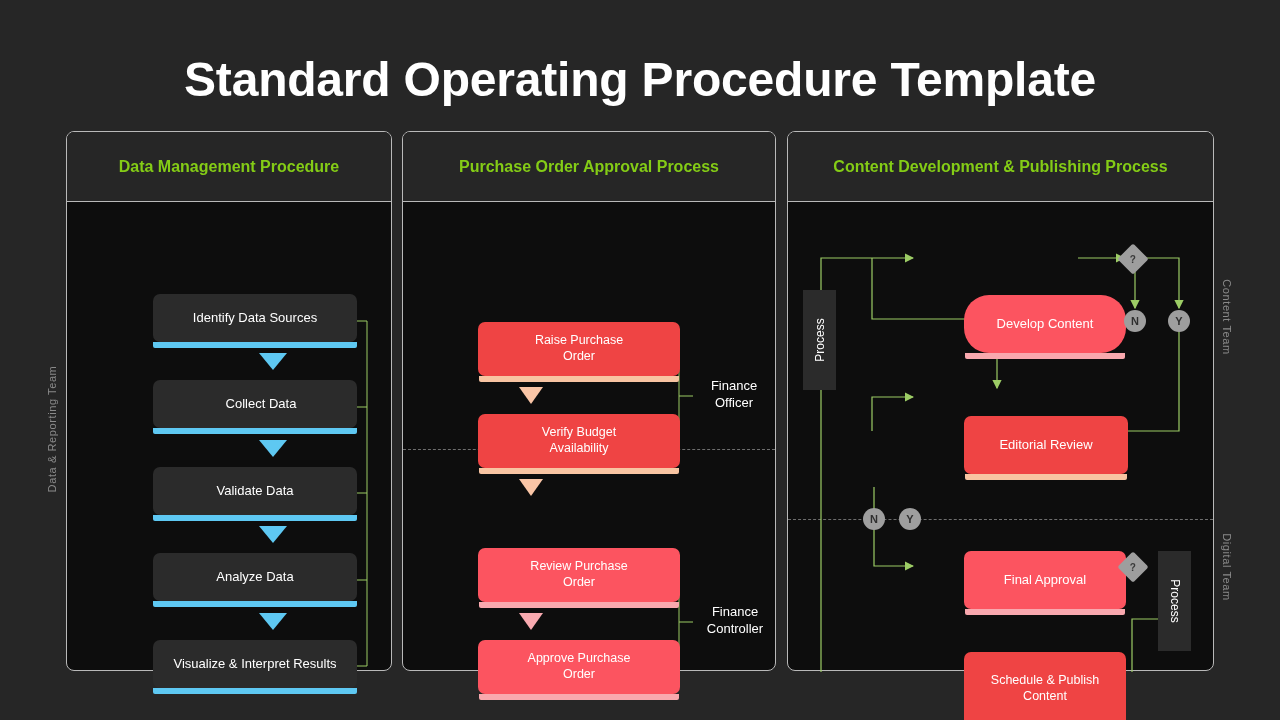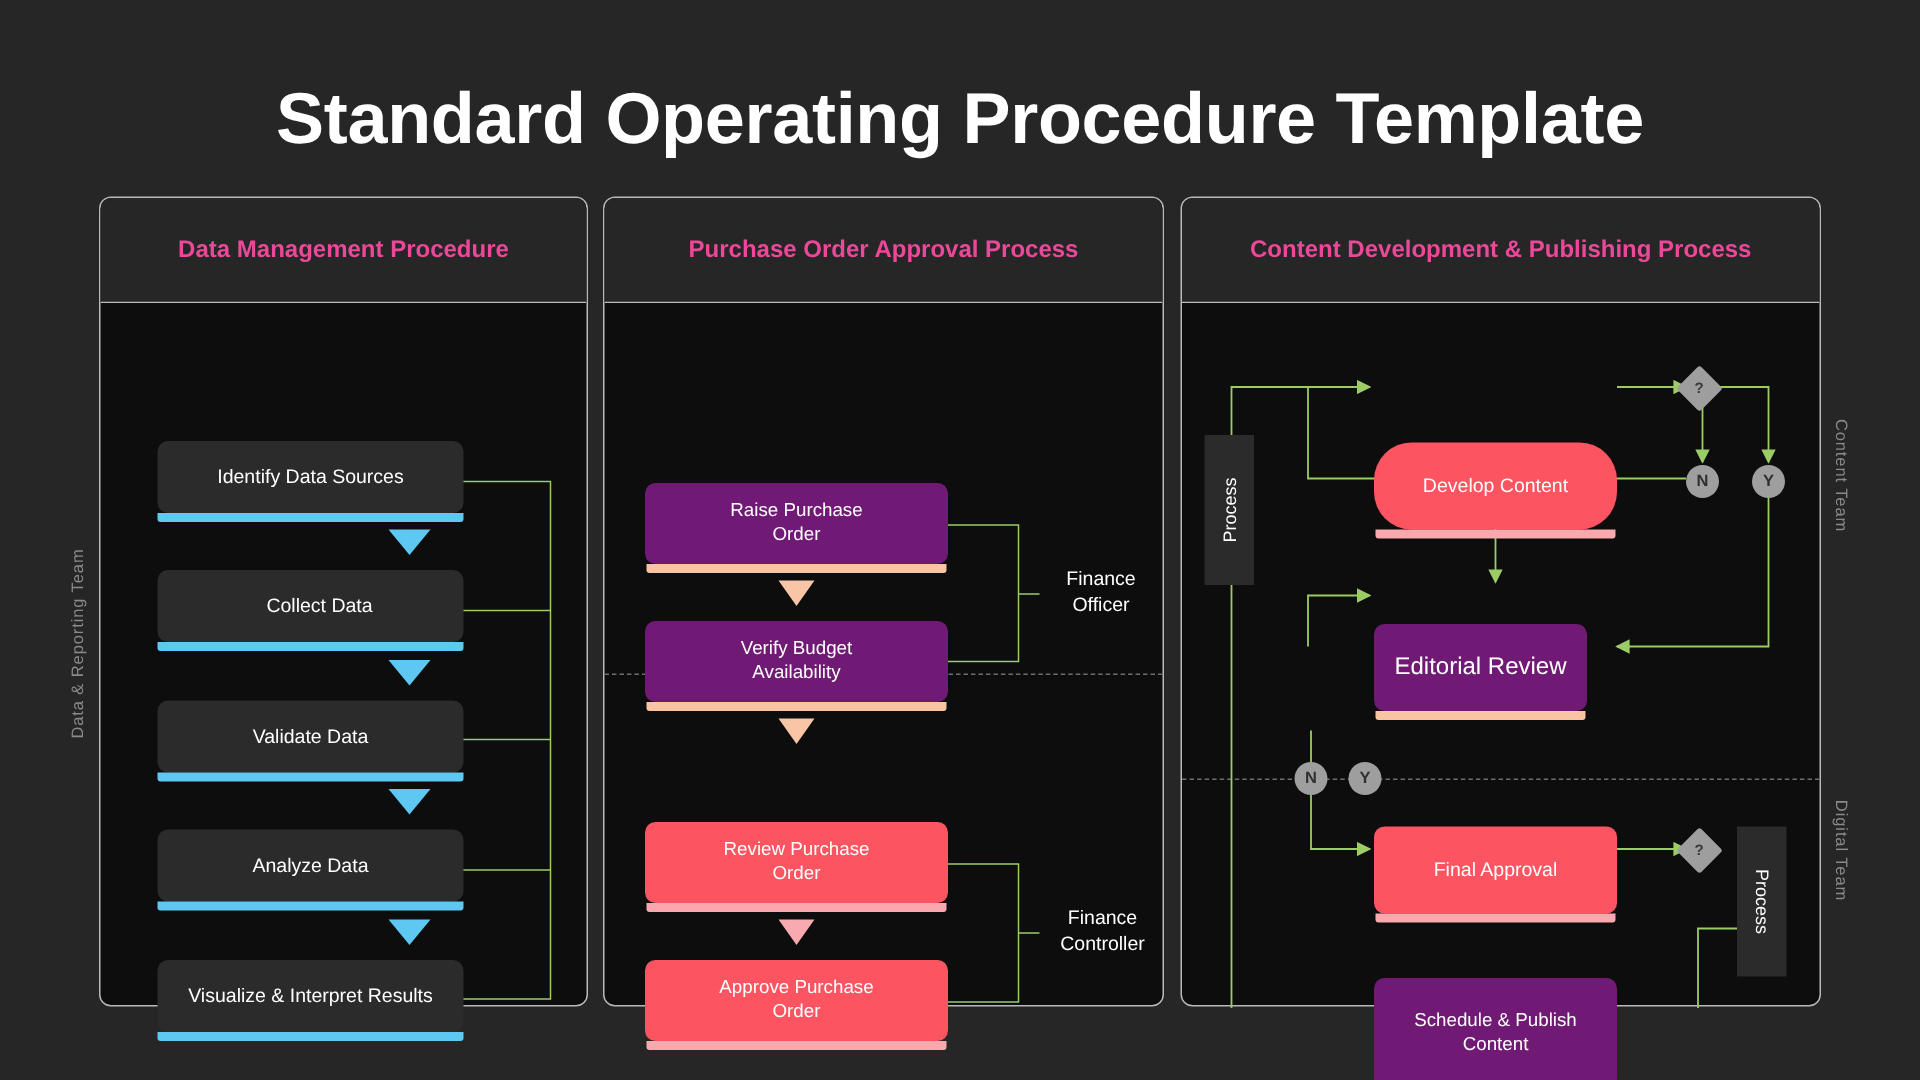--- a/index.html
+++ b/index.html
@@ -27,21 +27,21 @@
     border-radius: 8px;
   }
   .panel-header {
     height: 70px;
     background: #262626;
     border-bottom: 1px solid #b9b9b9;
     border-radius: 7px 7px 0 0;
     display: flex; align-items: center; justify-content: center;
   }
   .panel-header-title {
-    font-size: 16px; font-weight: bold; color: #ec4899;
+    font-size: 16px; font-weight: bold; color: #84cc16;
   }
   .panel-body { position: relative; height: calc(100% - 70px); }
 
   
   .lane-label {
     position: absolute;
     color: #8a8a8a;
     font-size: 11px;
     letter-spacing: 0.6px;
     white-space: nowrap;
@@ -63,34 +63,35 @@
   .process-bar.cw  span { transform: rotate(90deg); }
 
   
   .card {
     position: absolute;
     border-radius: 7px;
     display: flex; align-items: center; justify-content: center;
     text-align: center;
     line-height: 1.25;
     overflow: visible;
+    margin-left: 48px;
   }
   .card .card-label { position: relative; z-index: 2; padding: 0 8px; }
   .card .card-bar {
     position: absolute; left: 1px; right: 1px; bottom: -6px; height: 6px;
     border-radius: 0 0 2px 2px; z-index: 1;
   }
 
   .card.grey {
     background: #2b2b2b; color: #ffffff; font-size: 13px;
   }
   .card.grey .card-bar { background: #5ec8f2; bottom: -6px; height: 6px; left: 0; right: 0; }
 
   .card.orange {
-    background: #701a75; color: #ffffff; font-size: 12.5px;
+    background: #ef4444; color: #ffffff; font-size: 12.5px;
   }
   .card.orange .card-bar { background: #f8c4a2; }
 
   .card.red {
     background: #fc5460; color: #ffffff; font-size: 12.5px;
   }
   .card.red .card-bar { background: #f9a8ae; }
 
   
   .down-arrow {
@@ -294,21 +295,21 @@
 
       <div class="process-bar cw" style="left:370px; top:349px; width:33px; height:100px;">
         <span>Process</span>
       </div>
 
       <div class="card red" style="left:128px; top:93px; width:162px; height:58px; font-size:13px;border-radius:25px;">
         <span class="card-label">Develop Content</span>
         <span class="card-bar"></span>
       </div>
 
-      <div class="card orange" style="left:128px; top:214px; width:142px; height:58px; font-size:16px;text-align:center;">
+      <div class="card orange" style="left:128px; top:214px; width:164px; height:58px; font-size:13px;text-align:center;">
         <span class="card-label">Editorial Review</span>
         <span class="card-bar"></span>
       </div>
 
       <div class="card red" style="left:128px; top:349px; width:162px; height:58px; font-size:13px;">
         <span class="card-label">Final Approval</span>
         <span class="card-bar"></span>
       </div>
 
       <div class="card orange" style="left:128px; top:450px; width:162px; height:74px; font-size:12.5px;">

